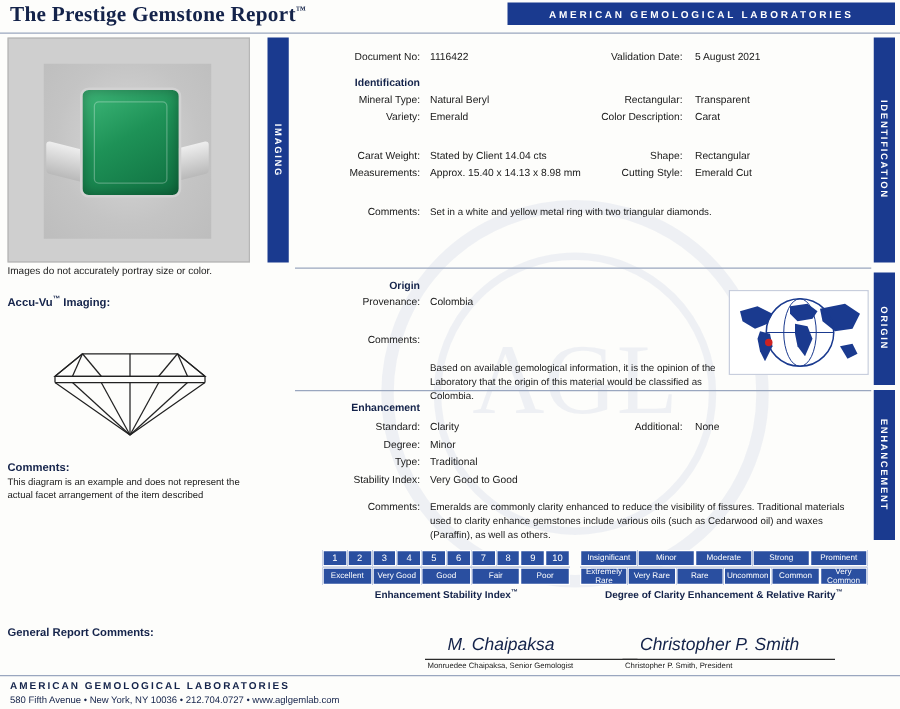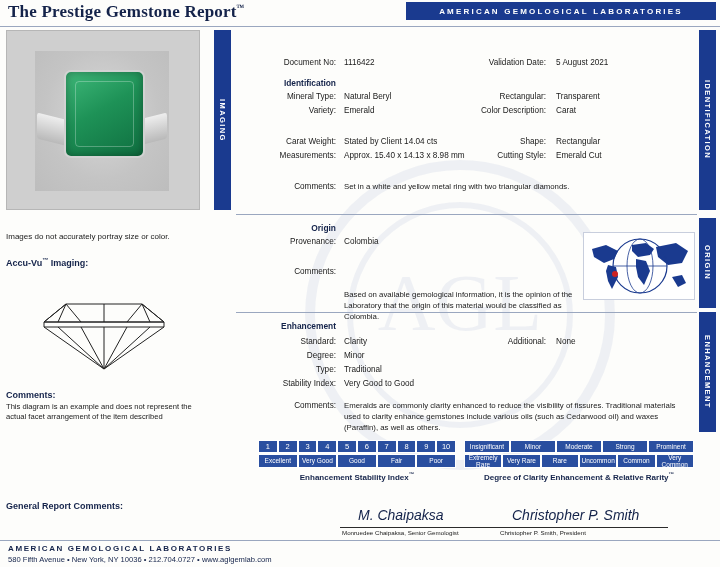--- a/index.html
+++ b/index.html
@@ -62,21 +62,21 @@
     background:linear-gradient(150deg,#3fb97a 0%,#1e9257 45%,#0f6f40 100%);
     border:2px solid #d2d2d2;
     border-radius:7px;
     box-shadow:inset 0 0 10px rgba(0,0,0,.35);
   }
   .gem-photo .stone:after{
     content:"";position:absolute;left:9px;top:9px;right:9px;bottom:9px;
     border:1px solid rgba(255,255,255,.28);border-radius:4px;
   }
   .note-small{
-    margin-top:22px;font-size:8px;color:#1a1a1a;
+    margin-top:2px;font-size:8px;color:#1a1a1a;
   }
   .accuvu-label{
     margin-top:16px;font-size:9px;font-weight:bold;color:#14234a;
   }
   .accuvu-label sup{font-size:6px;vertical-align:super;}
   .diagram-wrap{
     margin-top:6px;width:196px;height:110px;position:relative;
   }
   .comments-head{
     margin-top:6px;font-size:9px;font-weight:bold;color:#14234a;
@@ -99,21 +99,21 @@
   }
   .imaging-tab{left:214px;top:30px;height:180px;}
   .ident-tab{left:699px;top:30px;height:180px;}
   .origin-tab{left:699px;top:218px;height:90px;}
   .enh-tab{left:699px;top:312px;height:120px;}
 
   
   .panel{
     position:absolute;border-top:1px solid #9aa7bf;
   }
-  .panel-ident{left:236px;top:44px;width:461px;height:180px;border-top:none;}
+  .panel-ident{left:236px;top:27px;width:461px;height:180px;border-top:none;}
   .panel-origin{left:236px;top:214px;width:461px;height:94px;}
   .panel-enh{left:236px;top:312px;width:461px;height:122px;}
   .lbl{
     position:absolute;text-align:right;font-size:8.2px;color:#1a1a1a;
   }
   .val{position:absolute;font-size:8.2px;color:#1a1a1a;}
   .sect-title{
     font-size:8.4px;font-weight:bold;color:#14234a;text-align:right;position:absolute;
   }
   .multiline{

